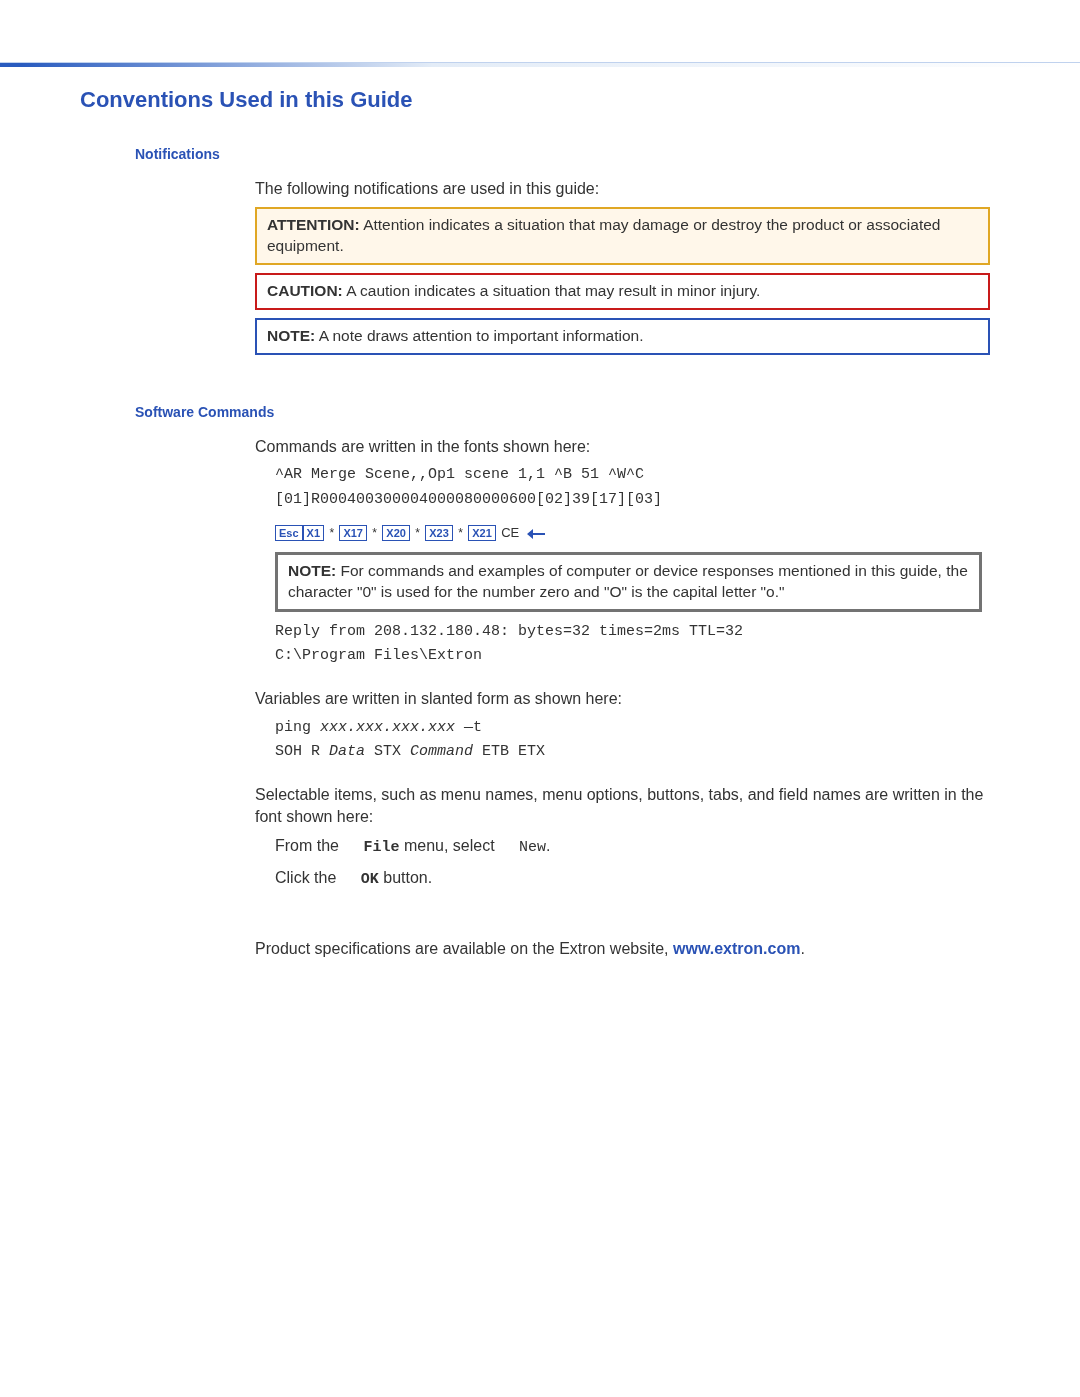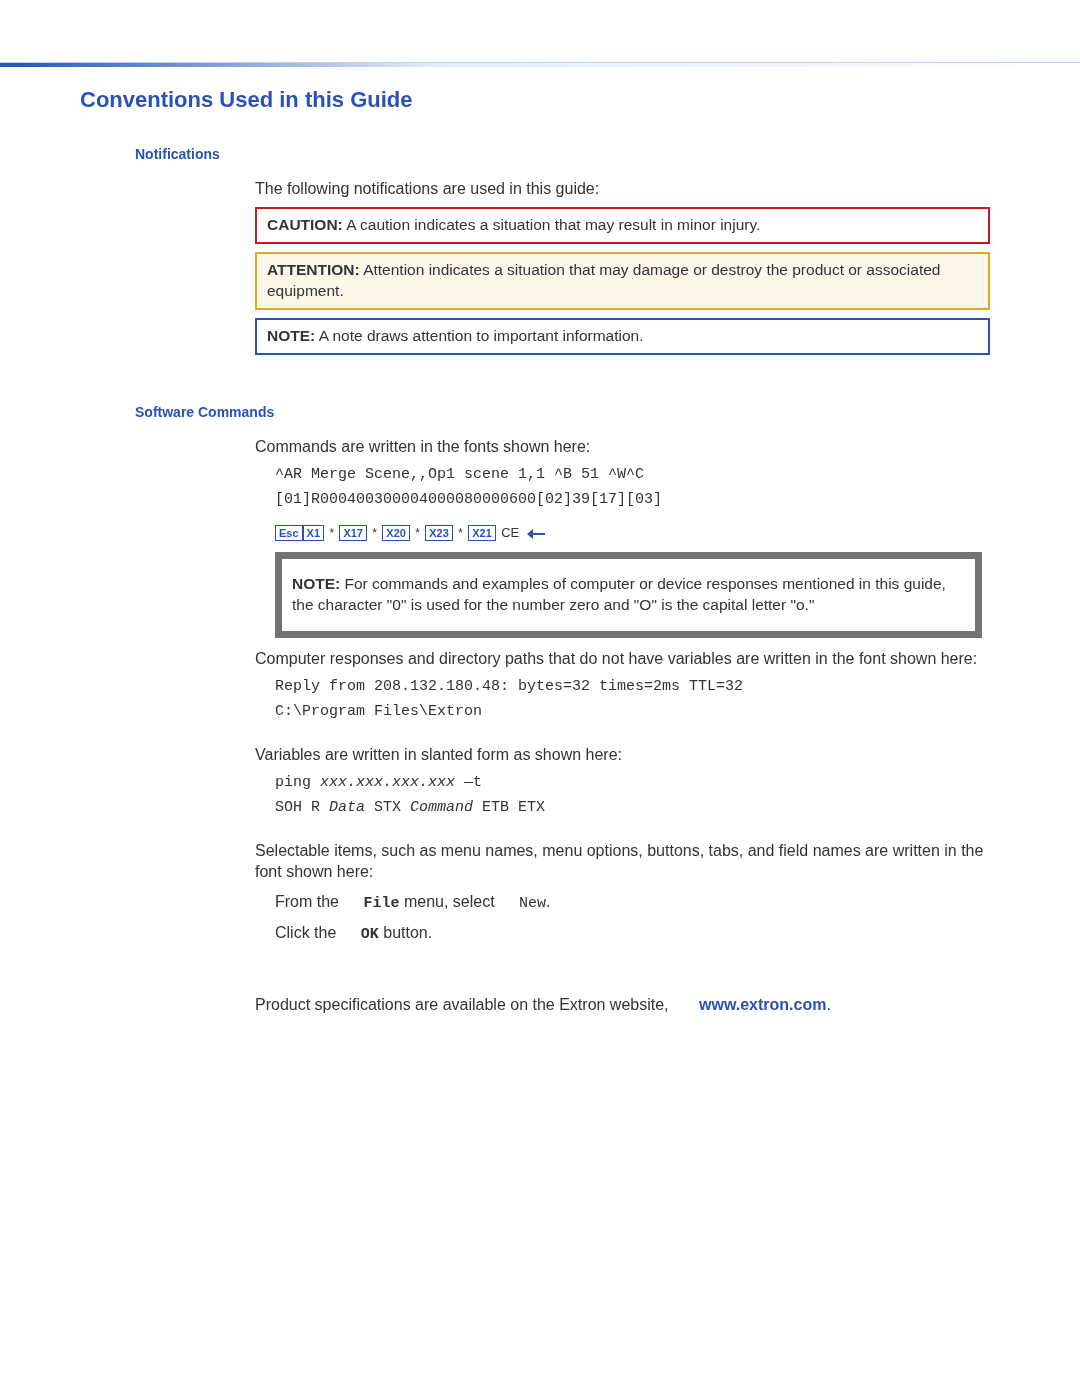--- a/index.html
+++ b/index.html
@@ -65,23 +65,23 @@
   }
   .attention {
     border-color: #e0a724;
     background: #fff7ea;
   }
   .note {
     border-color: #2a52b5;
     background: #ffffff;
   }
   .note-inset {
-    border: 7px solid #737373;
+    border: 3px solid #737373;
     background: #fff;
-    padding: 15px 10px;
+    padding: 6px 10px;
     margin: 10px 8px 10px 20px;
     font-size: 15.5px;
   }
   .note-inset .label {
     font-weight: bold;
   }
   .mono {
     font-family: "Courier New", monospace;
     font-size: 15px;
     padding-left: 20px;
@@ -129,49 +129,48 @@
   }
   .gap {
     height: 40px;
   }
   .gap-sm {
     height: 18px;
   }
   .link {
     color: #2a52b5;
     font-weight: bold;
-    margin-left: 26px;
   }
   .indent-soft {
     padding-left: 20px;
   }
 </style>
 </head>
 <body>
 
 <div class="page">
   <div class="top-rule"></div>
 
   <div class="content">
 
     <h1 class="section">Conventions Used in this Guide</h1>
 
     <h2 class="subsection">Notifications</h2>
 
     <div class="body-block">
       <p>The following notifications are used in this guide:</p>
 
+      <div class="callout attention">
+        <span class="label">ATTENTION:</span>
+        <span>Attention indicates a situation that may damage or destroy the product or associated equipment.</span>
+      </div>
+
       <div class="callout caution">
         <span class="label">CAUTION:</span>
         <span>A caution indicates a situation that may result in minor injury.</span>
-      </div>
-
-      <div class="callout attention">
-        <span class="label">ATTENTION:</span>
-        <span>Attention indicates a situation that may damage or destroy the product or associated equipment.</span>
       </div>
 
       <div class="callout note">
         <span class="label">NOTE:</span>
         <span>A note draws attention to important information.</span>
       </div>
     </div>
 
     <div class="gap"></div>
 
@@ -199,21 +198,20 @@
             <path d="M18 0 L18 6 L6 6 L6 2 L0 7 L6 12 L6 8 L18 8 Z" fill="#2a52b5" transform="translate(0,-1)"></path>
           </svg>
         </span>
       </div>
 
       <div class="note-inset">
         <span class="label">NOTE:</span>
         <span>For commands and examples of computer or device responses mentioned in this guide, the character "0" is used for the number zero and "O" is the capital letter "o."</span>
       </div>
 
-      <p>Computer responses and directory paths that do not have variables are written in the font shown here:</p>
       <div class="mono-line">Reply from 208.132.180.48: bytes=32 times=2ms TTL=32</div>
       <div class="mono-line">C:\Program Files\Extron</div>
 
       <div class="gap-sm"></div>
 
       <p>Variables are written in slanted form as shown here:</p>
       <div class="mono-line">
         <span>ping </span><span class="ital">xxx.xxx.xxx.xxx</span><span> —t</span>
       </div>
       <div class="mono-line">

